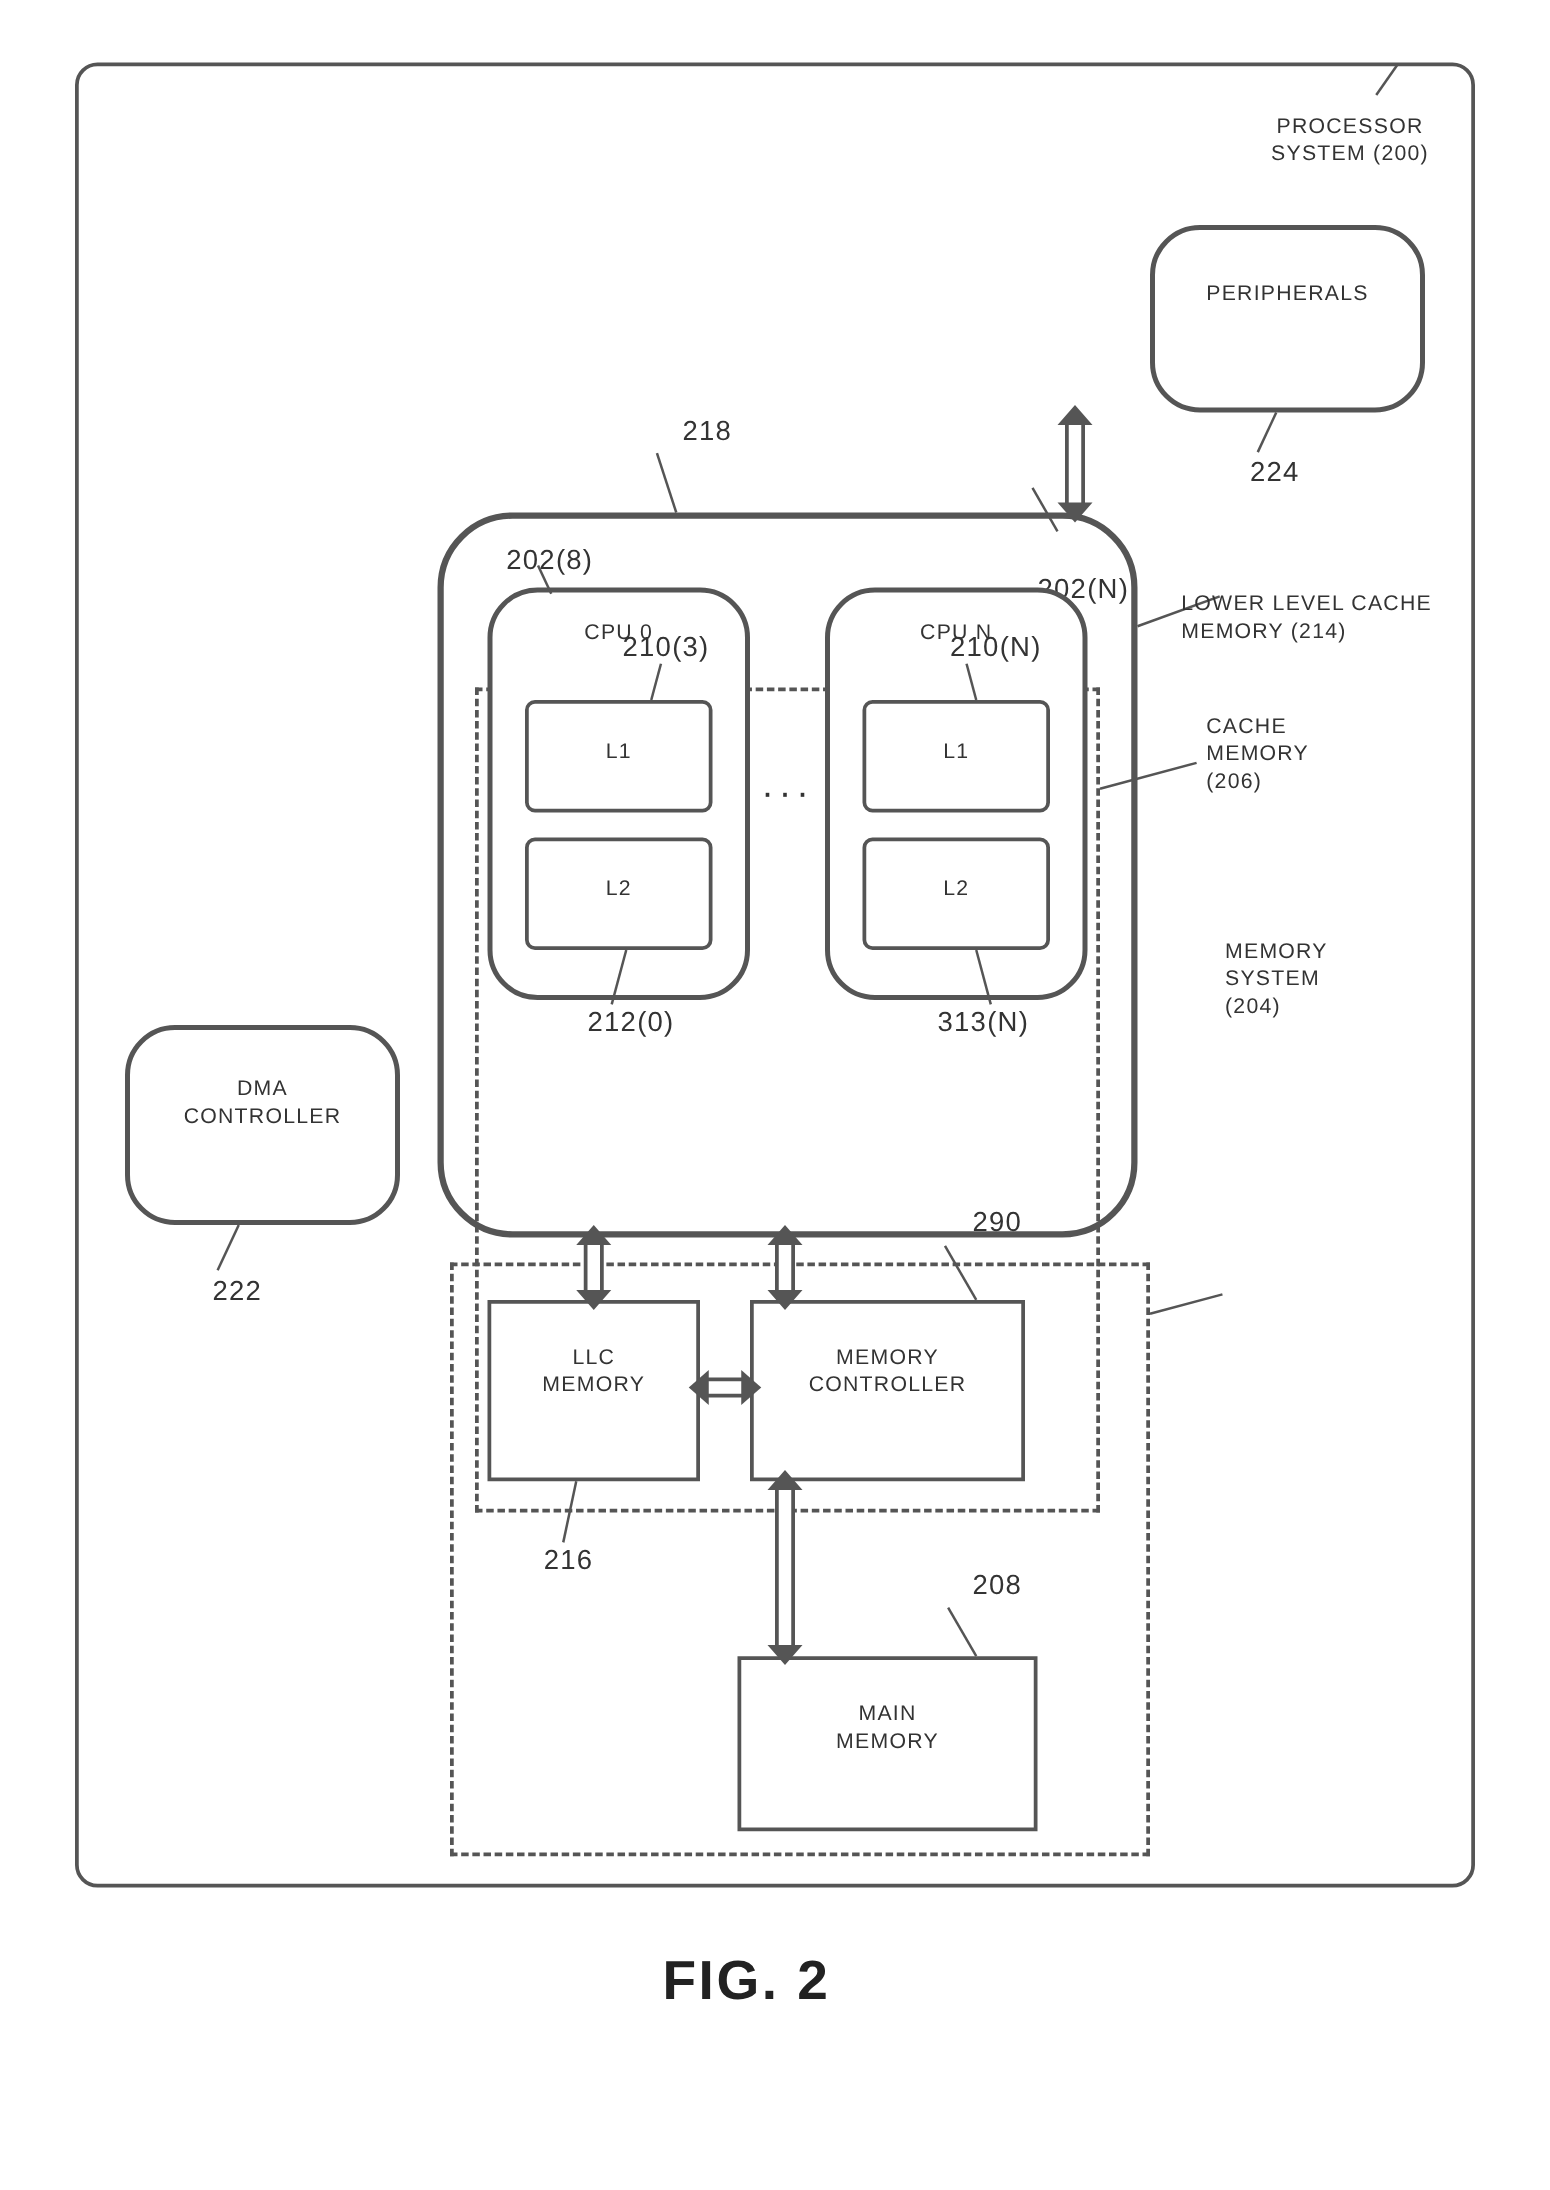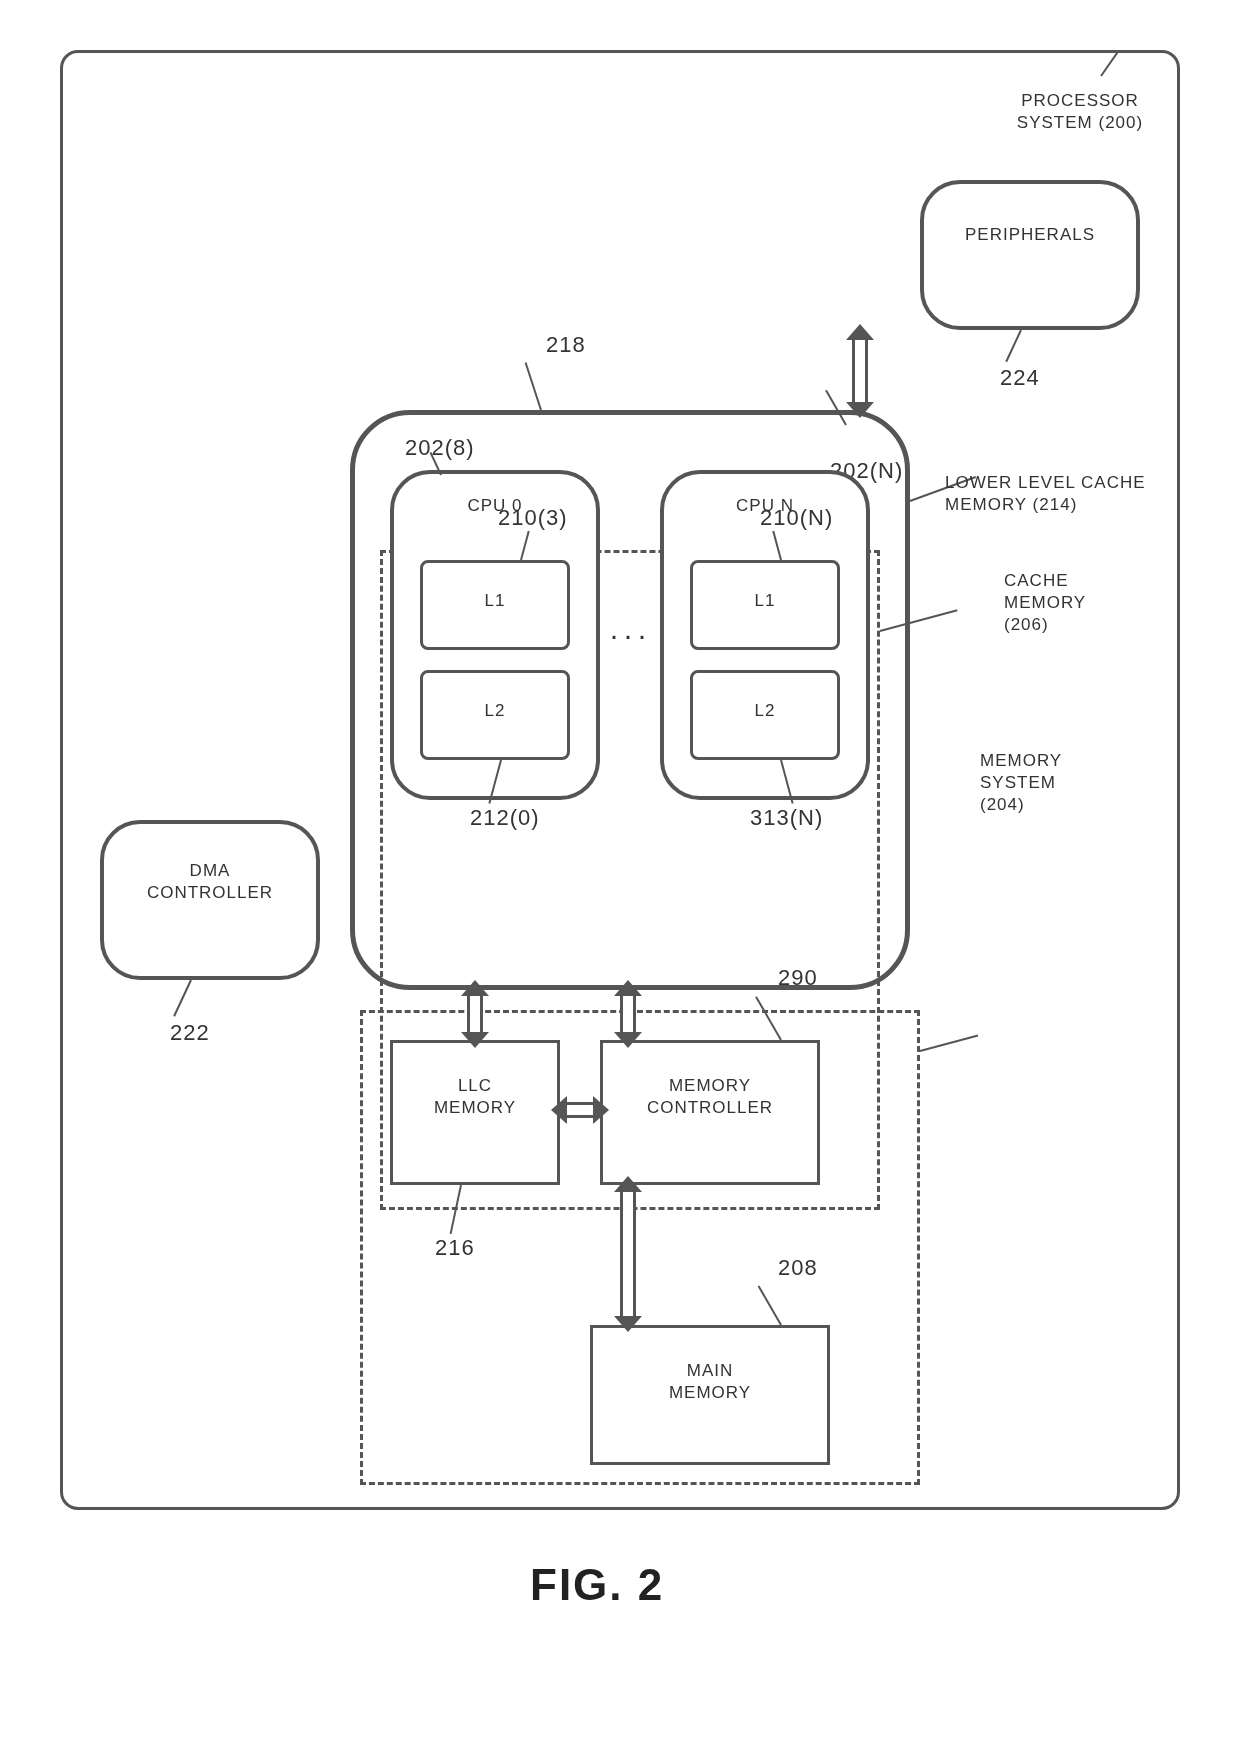--- a/index.html
+++ b/index.html
@@ -139,21 +139,21 @@
   <div class="arrow-dbl-v" style="left:792px; top:288px; width:16px; height:66px;"></div>
 
   <div class="leader leader-v" style="left:785px; top:335px; height:40px; transform: rotate(-30deg); transform-origin: bottom;"></div>
   <div class="lbl-sm" style="left:770px; top:408px;">202(N)</div>
 
   <div class="leader leader-h" style="left:850px; top:450px; width:70px; transform: rotate(-20deg); transform-origin: left;"></div>
   <div class="lbl" style="left:885px; top:400px; width:230px; text-align:left;margin-top:22px;">LOWER LEVEL CACHE<br>MEMORY (214)</div>
 
   <div class="dashed" style="left:320px; top:500px; width:500px; height:660px;"></div>
   <div class="leader leader-h" style="left:820px; top:580px; width:80px; transform: rotate(-15deg); transform-origin: left;"></div>
-  <div class="lbl" style="left:944px; top:520px; width:130px; text-align:left;">CACHE<br>MEMORY<br>(206)</div>
+  <div class="lbl" style="left:905px; top:520px; width:130px; text-align:left;">CACHE<br>MEMORY<br>(206)</div>
 
   <div class="dashed" style="left:300px; top:960px; width:560px; height:475px;"></div>
   <div class="leader leader-h" style="left:860px; top:1000px; width:60px; transform: rotate(-15deg); transform-origin: left;"></div>
   <div class="lbl" style="left:920px; top:700px; width:130px; text-align:left;">MEMORY<br>SYSTEM<br>(204)</div>
 
   <div class="box-vrounded" style="left:330px; top:420px; width:210px; height:330px;"></div>
   <div class="lbl" style="left:330px; top:445px; width:210px;">CPU 0</div>
   <div class="rect" style="left:360px; top:510px; width:150px; height:90px; border-radius:8px;"></div>
   <div class="lbl" style="left:360px; top:540px; width:150px;">L1</div>
   <div class="rect" style="left:360px; top:620px; width:150px; height:90px; border-radius:8px;"></div>

